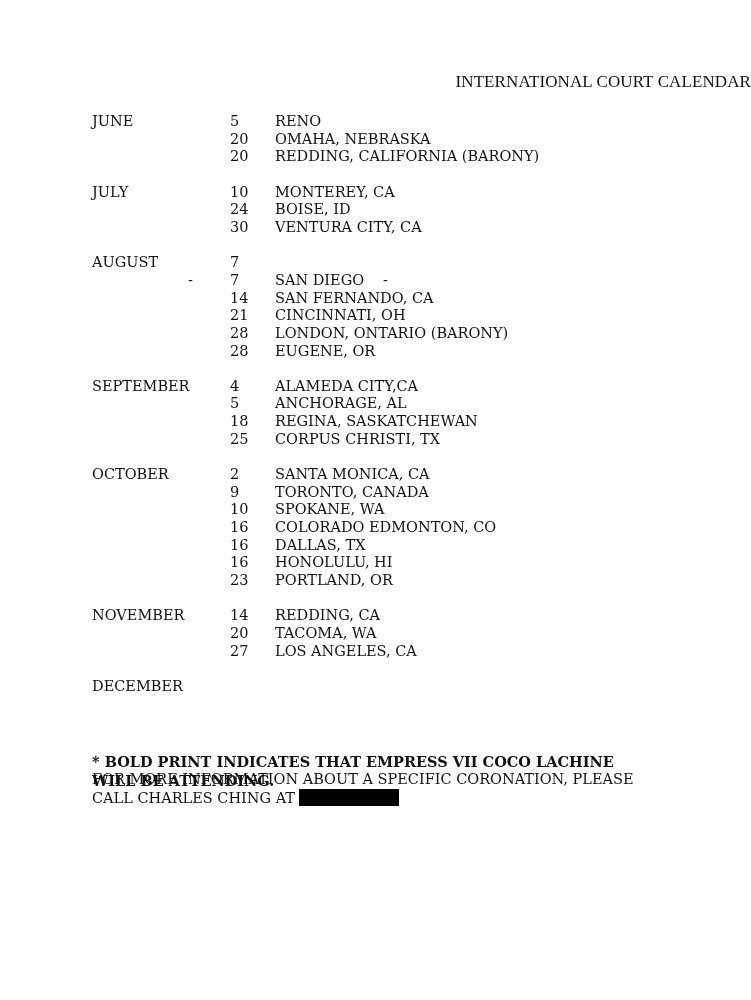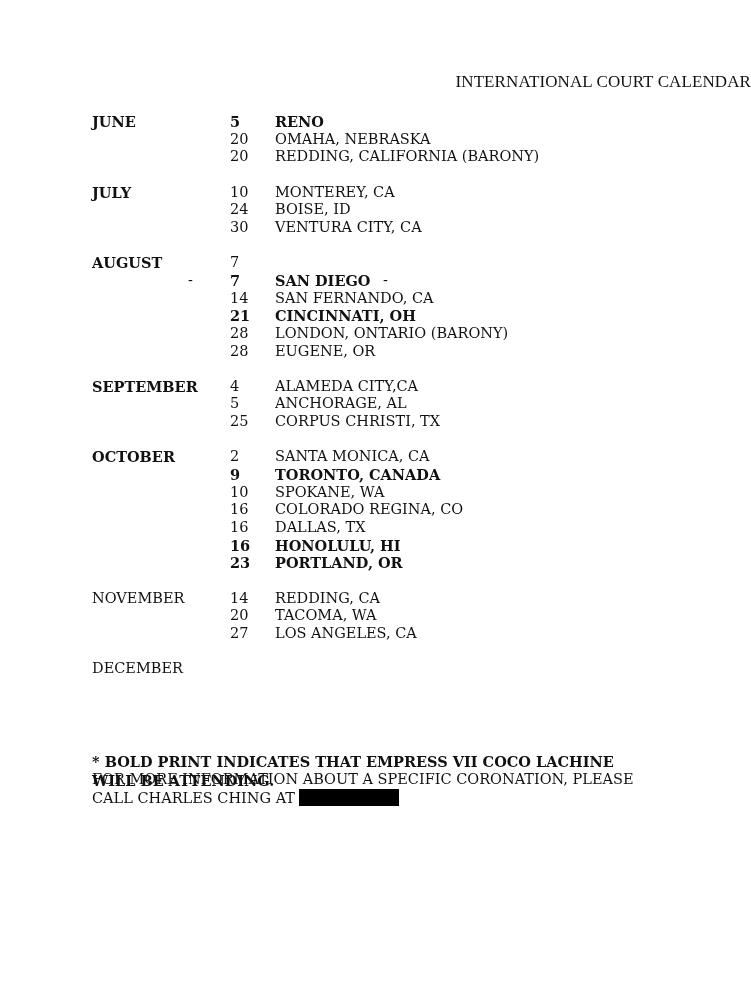--- a/index.html
+++ b/index.html
@@ -12,21 +12,21 @@
     position: absolute; top: 72px; left: 0; width: 751px;
     text-align: right; font-size: 17px; letter-spacing: 0.1px;
     font-family: "Liberation Serif", serif; font-weight: normal;
   }
   .calendar { position: absolute; top: 113px; left: 92px; width: 600px; }
   .month-block { margin-bottom: 17.5px; }
   .row { position: relative; height: 17.7px; font-size: 14.5px; line-height: 17.7px; white-space: nowrap; }
   .month { position: absolute; left: 0; top: 0; }
   .day { position: absolute; left: 138px; top: 0; }
   .city { position: absolute; left: 183px; top: 0; }
-  .bold { font-weight: bold; }
+  .bold { font-weight: normal; }
   .mark { position: absolute; top: 0; }
   .footnote {
     position: absolute; left: 92px; top: 752px; width: 540px;
     font-size: 14.5px; line-height: 19px; font-weight: bold;
   }
   .info {
     position: absolute; left: 92px; top: 770px; width: 560px;
     font-size: 14.5px; line-height: 19px;
   }
   .redaction {
@@ -106,20 +106,24 @@
     <div class="row">
       <span class="month bold">SEPTEMBER</span>
       <span class="day">4</span>
       <span class="city">ALAMEDA CITY,CA</span>
     </div>
     <div class="row">
       <span class="day">5</span>
       <span class="city">ANCHORAGE, AL</span>
     </div>
     <div class="row">
+      <span class="day">18</span>
+      <span class="city">REGINA, SASKATCHEWAN</span>
+    </div>
+    <div class="row">
       <span class="day">25</span>
       <span class="city">CORPUS CHRISTI, TX</span>
     </div>
   </div>
 
   <div class="month-block">
     <div class="row">
       <span class="month bold">OCTOBER</span>
       <span class="day">2</span>
       <span class="city">SANTA MONICA, CA</span>
@@ -127,21 +131,21 @@
     <div class="row">
       <span class="day bold">9</span>
       <span class="city bold">TORONTO, CANADA</span>
     </div>
     <div class="row">
       <span class="day">10</span>
       <span class="city">SPOKANE, WA</span>
     </div>
     <div class="row">
       <span class="day">16</span>
-      <span class="city">COLORADO REGINA, CO</span>
+      <span class="city">COLORADO EDMONTON, CO</span>
     </div>
     <div class="row">
       <span class="day">16</span>
       <span class="city">DALLAS, TX</span>
     </div>
     <div class="row">
       <span class="day bold">16</span>
       <span class="city bold">HONOLULU, HI</span>
     </div>
     <div class="row">

